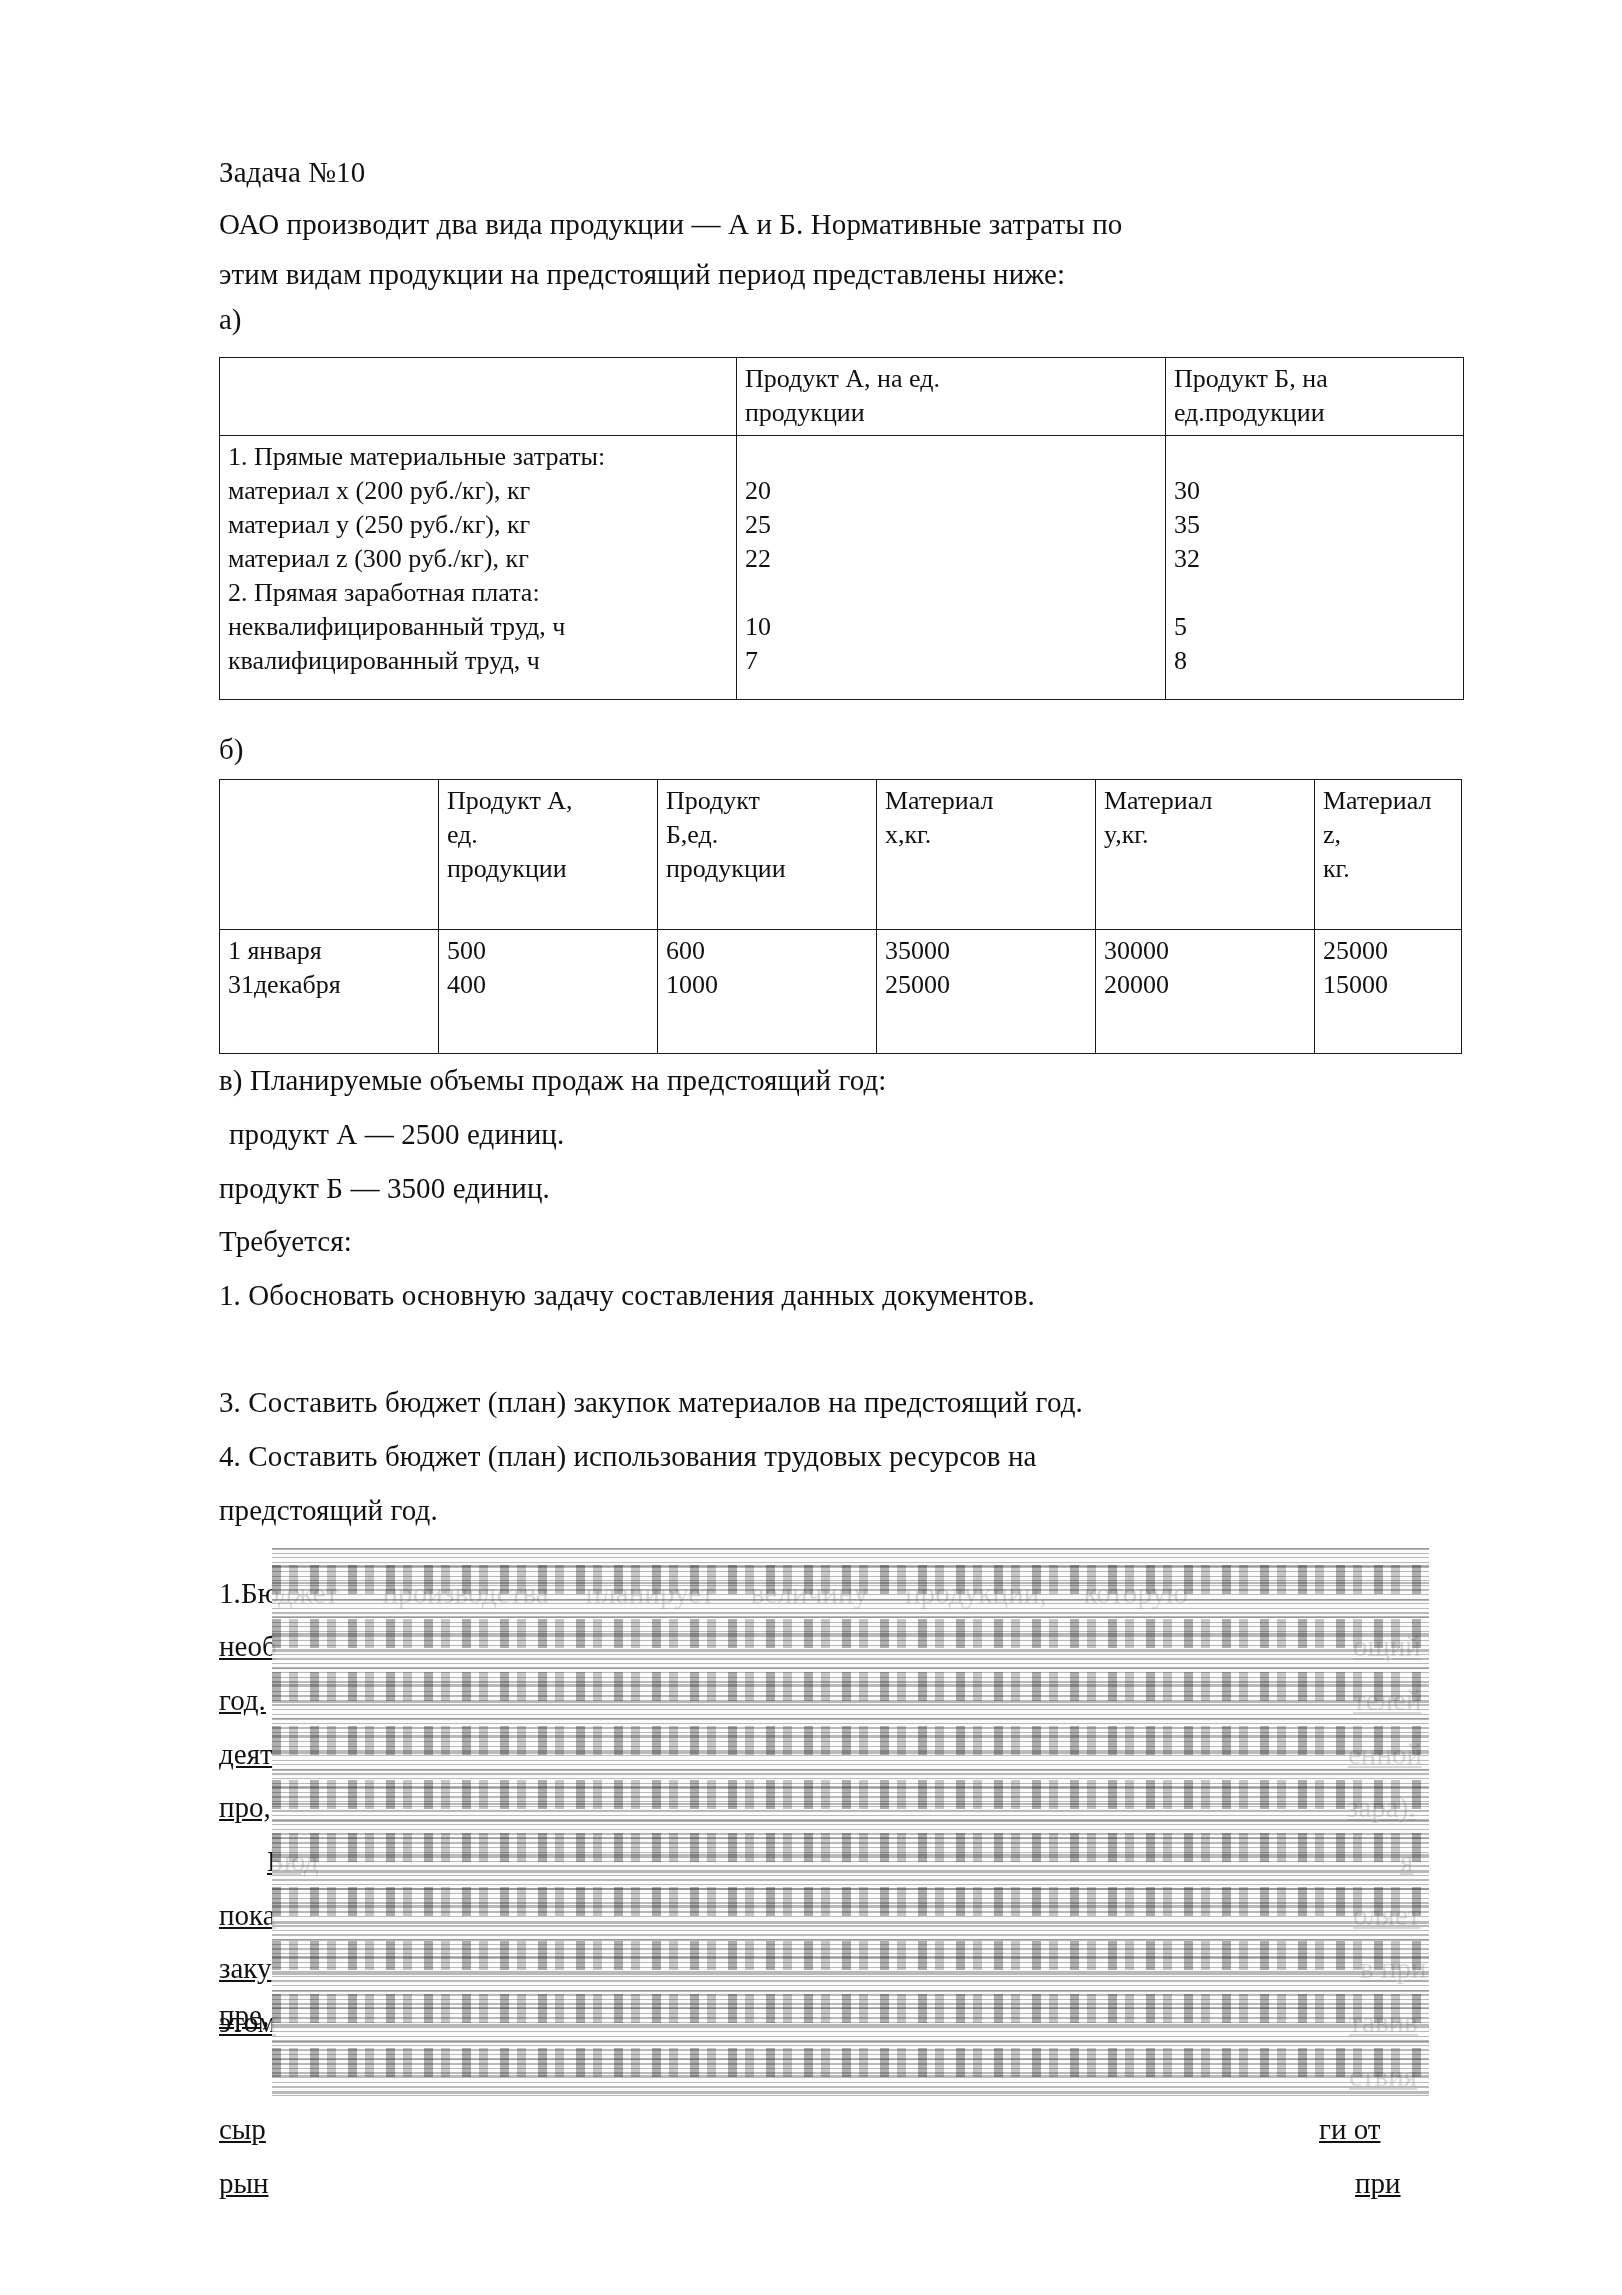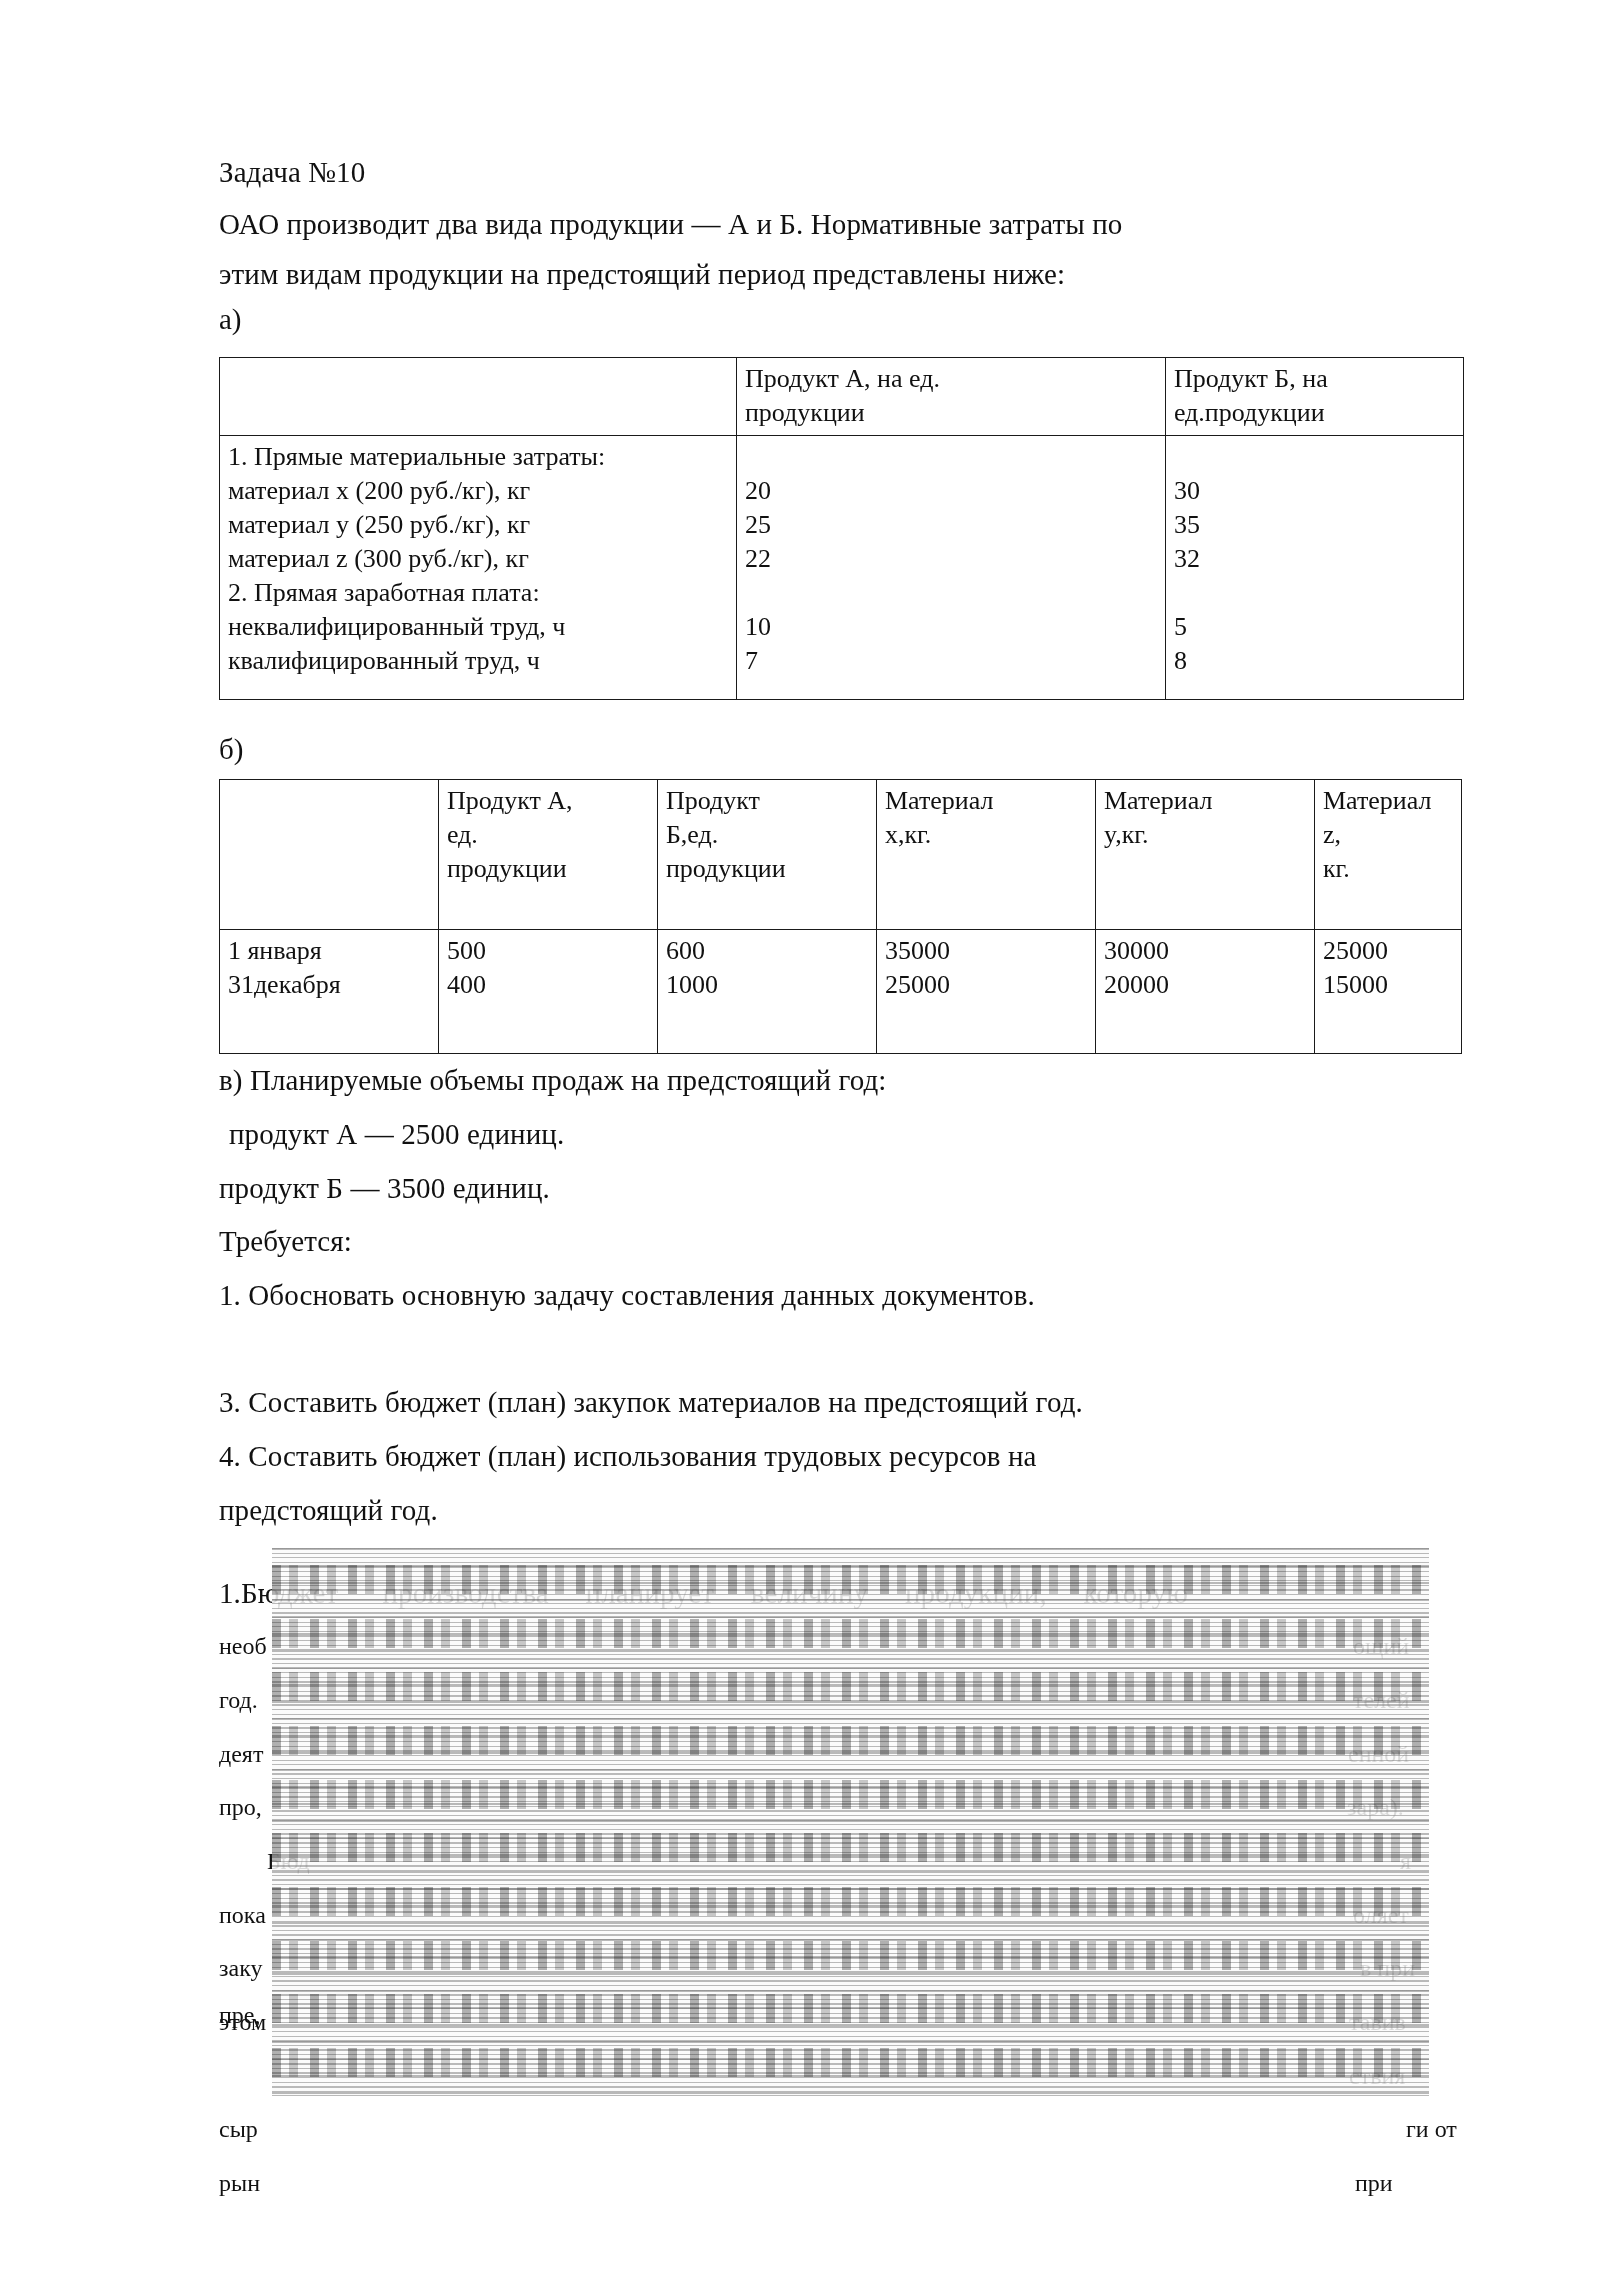--- a/index.html
+++ b/index.html
@@ -64,23 +64,24 @@
   #table-b col.b3 { width: 219px; }
   #table-b col.b4 { width: 219px; }
   #table-b col.b5 { width: 219px; }
   #table-b col.b6 { width: 147px; }
   #table-b tr.hdr td { height: 141px; }
   #table-b tr.body td { height: 115px; }
 
   
   .para-line {
     position: absolute;
-    font-size: 24px;
+    font-size: 29px;
     line-height: 34px;
     white-space: pre;
+    text-decoration: underline;
   }
   .para-left  { left: 219px; }
   .para-right { }
 
   #redaction {
     position: absolute;
     left: 272px;
     top: 1548px;
     width: 1157px;
     height: 548px;
@@ -265,21 +266,21 @@
   <div class="para-line para-left" style="top:1951px;">заку</div>
   <div class="para-line para-right" style="left:1360px; top:1951px;">в при</div>
 
   <div class="para-line para-left" style="top:2005px;">этом</div>
   <div class="para-line para-right" style="left:1349px; top:2005px;">тавив</div>
 
   <div class="para-line para-left" style="top:1998px;">пре,</div>
   <div class="para-line para-right" style="left:1349px; top:2059px;">ствия</div>
 
   <div class="para-line para-left" style="top:2112px;">сыр</div>
-  <div class="para-line para-right" style="left:1406px; top:2112px;">ги от</div>
+  <div class="para-line para-right" style="left:1319px; top:2112px;">ги от</div>
 
   <div class="para-line para-left" style="top:2166px;">рын</div>
   <div class="para-line para-right" style="left:1311px; top:2166px;margin-left:44px;">при</div>
 
   <div id="redaction">
     <div class="smear" style="top:71px;"></div>
     <div class="smear" style="top:124px;"></div>
     <div class="smear" style="top:178px;"></div>
     <div class="smear" style="top:232px;"></div>
     <div class="smear" style="top:285px;"></div>

